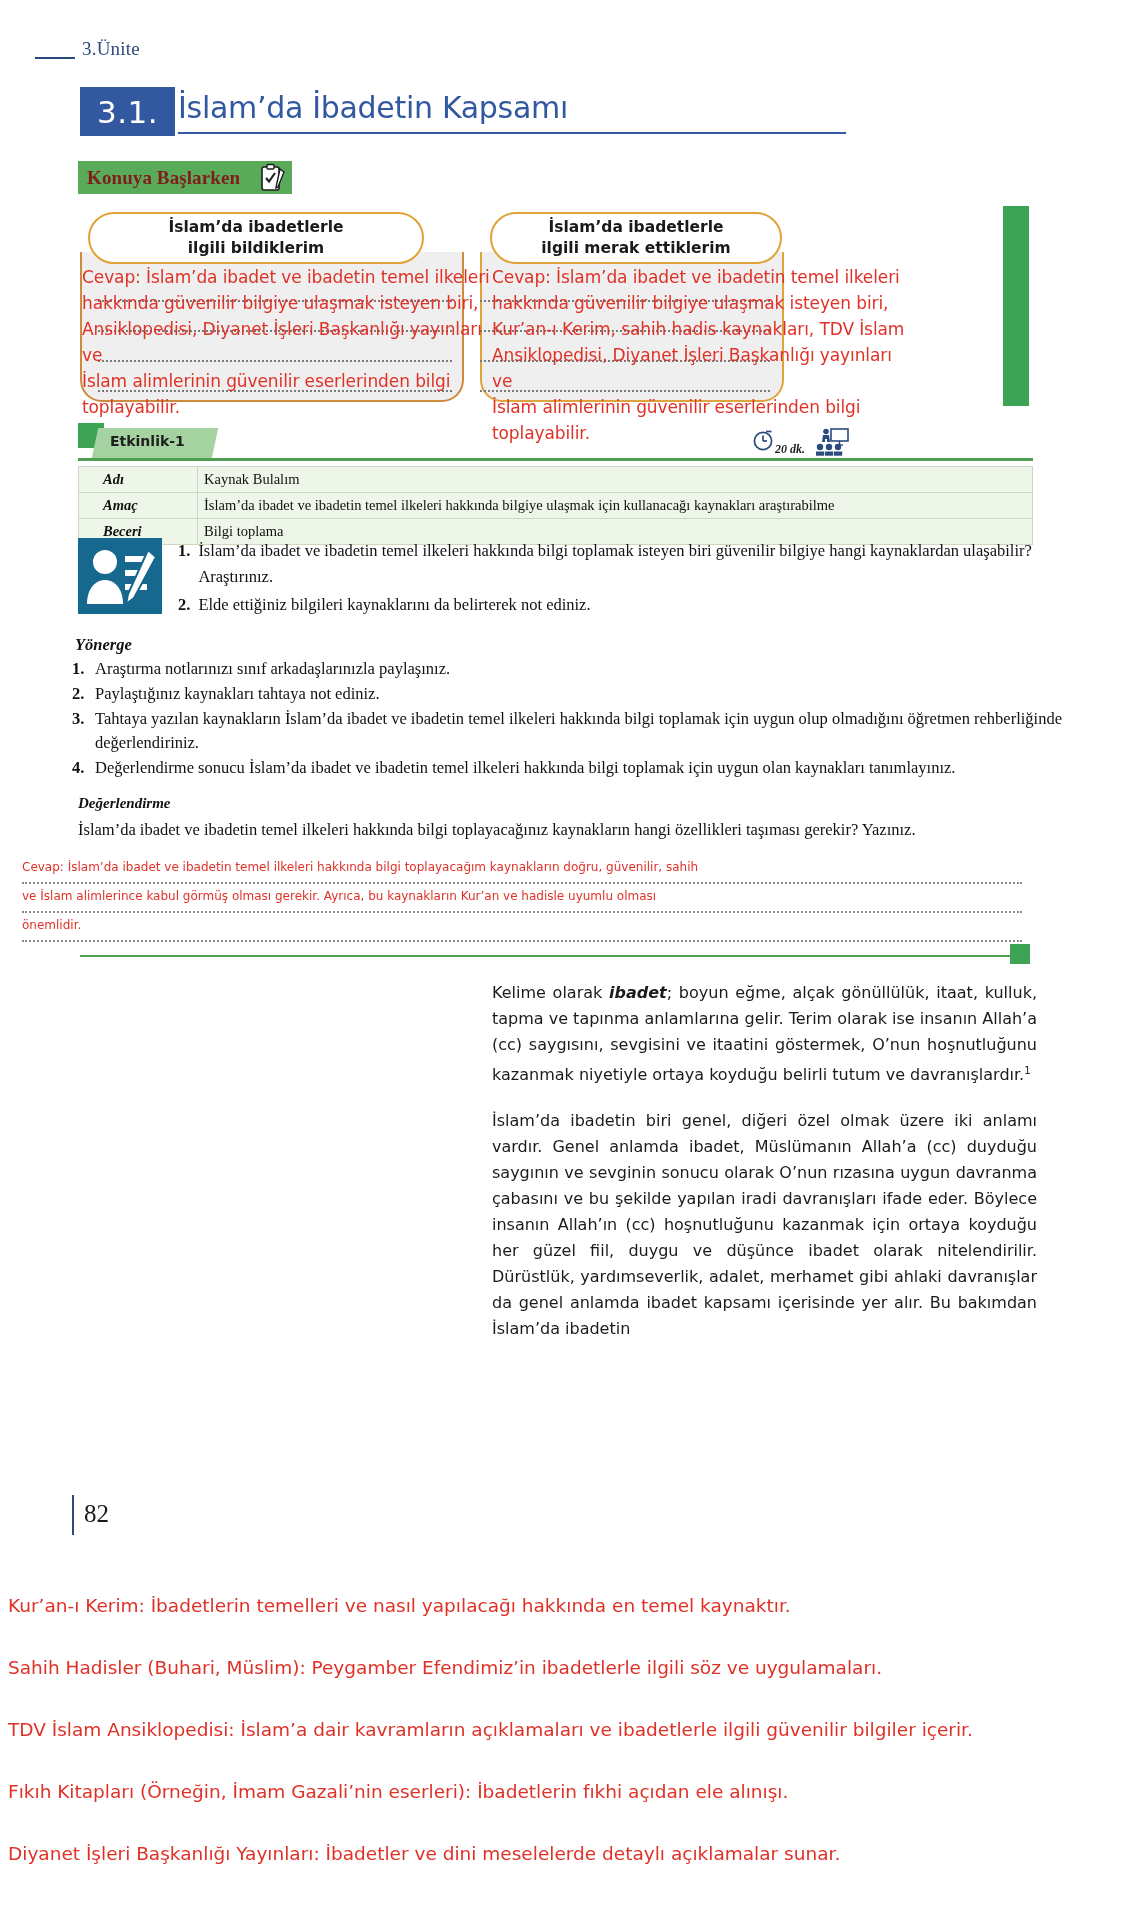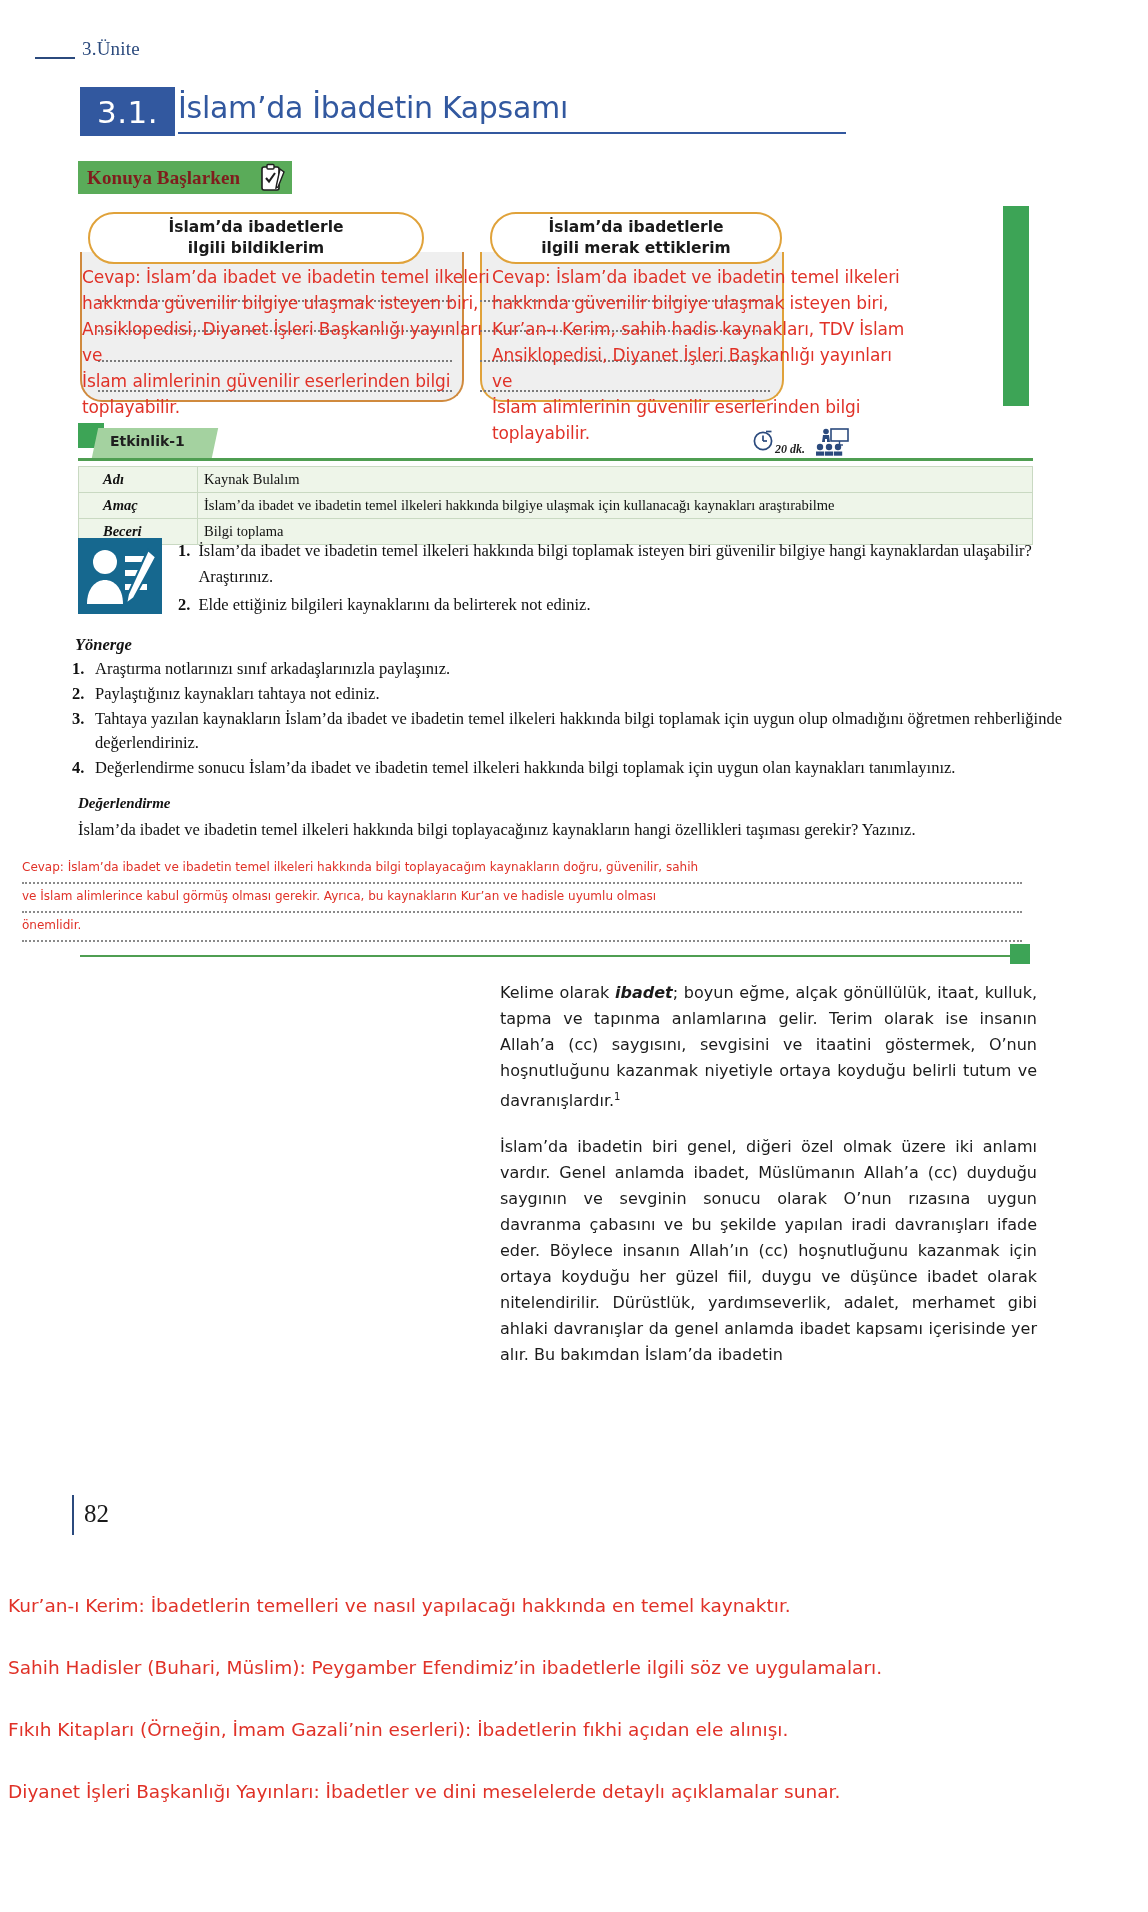--- a/index.html
+++ b/index.html
@@ -358,21 +358,21 @@
     position: absolute;
     left: 492px;
     top: 980px;
     width: 545px;
     font-family: "DejaVu Sans", sans-serif;
     font-size: 16px;
     line-height: 26px;
     color: #1b1b1b;
     text-align: justify;
   }
-  .body-col p { margin: 0 0 20px 8px; }
+  .body-col p { margin: 0 0 20px 0; }
   .body-col b { font-weight: bold; font-style: italic; }
   sup { font-size: 10px; }
 
   
   .pg-rule {
     position: absolute;
     left: 72px;
     top: 1495px;
     width: 2px;
     height: 40px;
@@ -573,15 +573,16 @@
   <p><span>Kelime olarak </span><b>ibadet</b><span>; boyun eğme, alçak gönüllülük, itaat, kulluk, tapma ve tapınma anlamlarına gelir. Terim olarak ise insanın Allah’a (cc) saygısını, sevgisini ve itaatini göstermek, O’nun hoşnutluğunu kazanmak niyetiyle ortaya koyduğu belirli tutum ve davranışlardır.</span><sup>1</sup></p>
   <p>İslam’da ibadetin biri genel, diğeri özel olmak üzere iki anlamı vardır. Genel anlamda ibadet, Müslümanın Allah’a (cc) duyduğu saygının ve sevginin sonucu olarak O’nun rızasına uygun davranma çabasını ve bu şekilde yapılan iradi davranışları ifade eder. Böylece insanın Allah’ın (cc) hoşnutluğunu kazanmak için ortaya koyduğu her güzel fiil, duygu ve düşünce ibadet olarak nitelendirilir. Dürüstlük, yardımseverlik, adalet, merhamet gibi ahlaki davranışlar da genel anlamda ibadet kapsamı içerisinde yer alır. Bu bakımdan İslam’da ibadetin</p>
 </div>
 
 <div class="pg-rule"></div>
 <div class="pg-num">82</div>
 
 <div class="src-list">
   <div class="src">Kur’an-ı Kerim: İbadetlerin temelleri ve nasıl yapılacağı hakkında en temel kaynaktır.</div>
   <div class="src">Sahih Hadisler (Buhari, Müslim): Peygamber Efendimiz’in ibadetlerle ilgili söz ve uygulamaları.</div>
+  <div class="src">TDV İslam Ansiklopedisi: İslam’a dair kavramların açıklamaları ve ibadetlerle ilgili güvenilir bilgiler içerir.</div>
   <div class="src">Fıkıh Kitapları (Örneğin, İmam Gazali’nin eserleri): İbadetlerin fıkhi açıdan ele alınışı.</div>
   <div class="src">Diyanet İşleri Başkanlığı Yayınları: İbadetler ve dini meselelerde detaylı açıklamalar sunar.</div>
 </div>
 
 </body></html>

